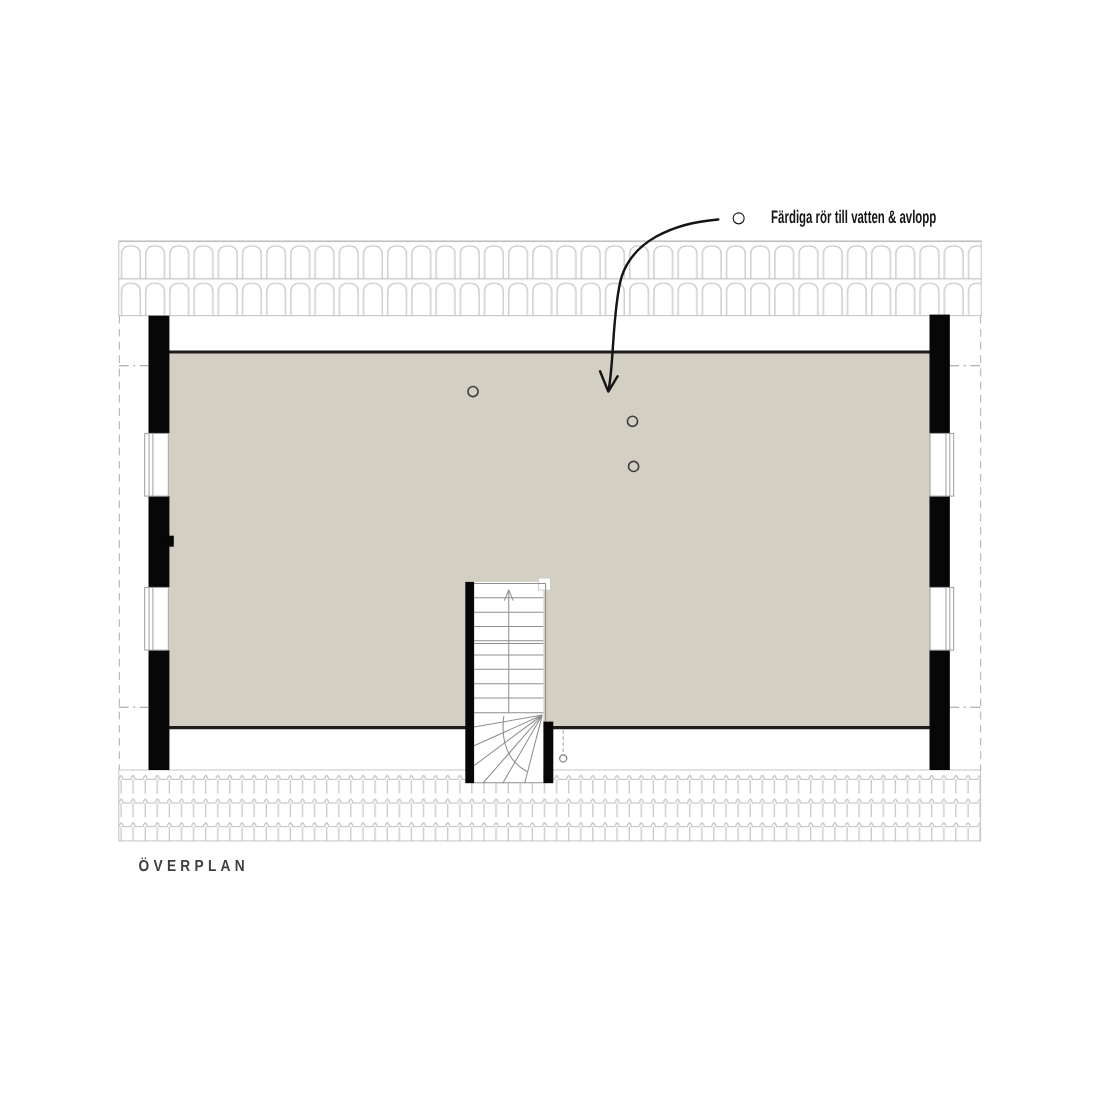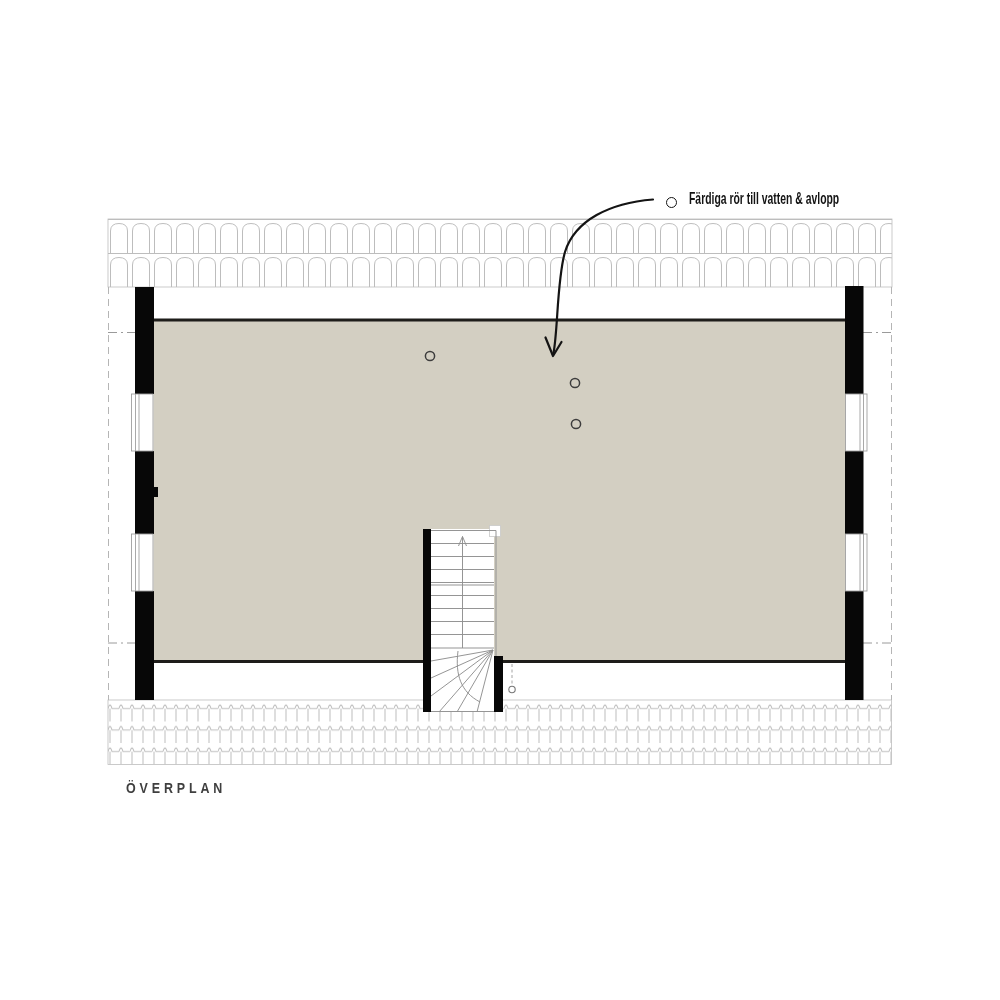--- a/index.html
+++ b/index.html
@@ -19,21 +19,21 @@
   .winline{stroke:#9f9f9f;stroke-width:.9;fill:none;}
   .stair{stroke:var(--stair_line,#8f8f8f);stroke-width:.95;fill:none;}
   .stairwhite{fill:#ffffff;}
   .notch{fill:#ffffff;stroke:#c9c9c9;stroke-width:.8;}
   .postdash{stroke:#9a9a9a;stroke-width:.9;fill:none;stroke-dasharray:3 2.5;}
   .post{stroke:#777777;stroke-width:1.1;fill:#ffffff;}
   .marker{stroke:#3d3d3d;stroke-width:1.5;fill:none;}
   .arrow{stroke:var(--annotation_text,#141414);stroke-width:2.2;fill:none;stroke-linecap:round;stroke-linejoin:round;}
 
   
-  .annotation{position:absolute;left:666px;top:188px;height:20px;display:flex;align-items:flex-end;gap:12px;}
+  .annotation{position:absolute;left:666px;top:188px;height:20px;display:flex;align-items:center;gap:24px;}
   .legend-circle{width:9px;height:9px;border:1.6px solid var(--annotation_text,#141414);border-radius:50%;flex:0 0 auto;background:transparent;}
   .annotation-text{font-weight:700;font-size:16.5px;color:var(--annotation_text,#141414);transform:scaleX(.63);transform-origin:left center;white-space:nowrap;}
 
   
   .plan-title{position:absolute;left:126px;top:780px;font-weight:700;font-size:14.5px;letter-spacing:4.5px;color:var(--plan_label_text,#3f3f3f);transform:scaleX(.86);transform-origin:left center;white-space:nowrap;}
 </style>
 </head>
 <body>
 
 <div class="canvas">

